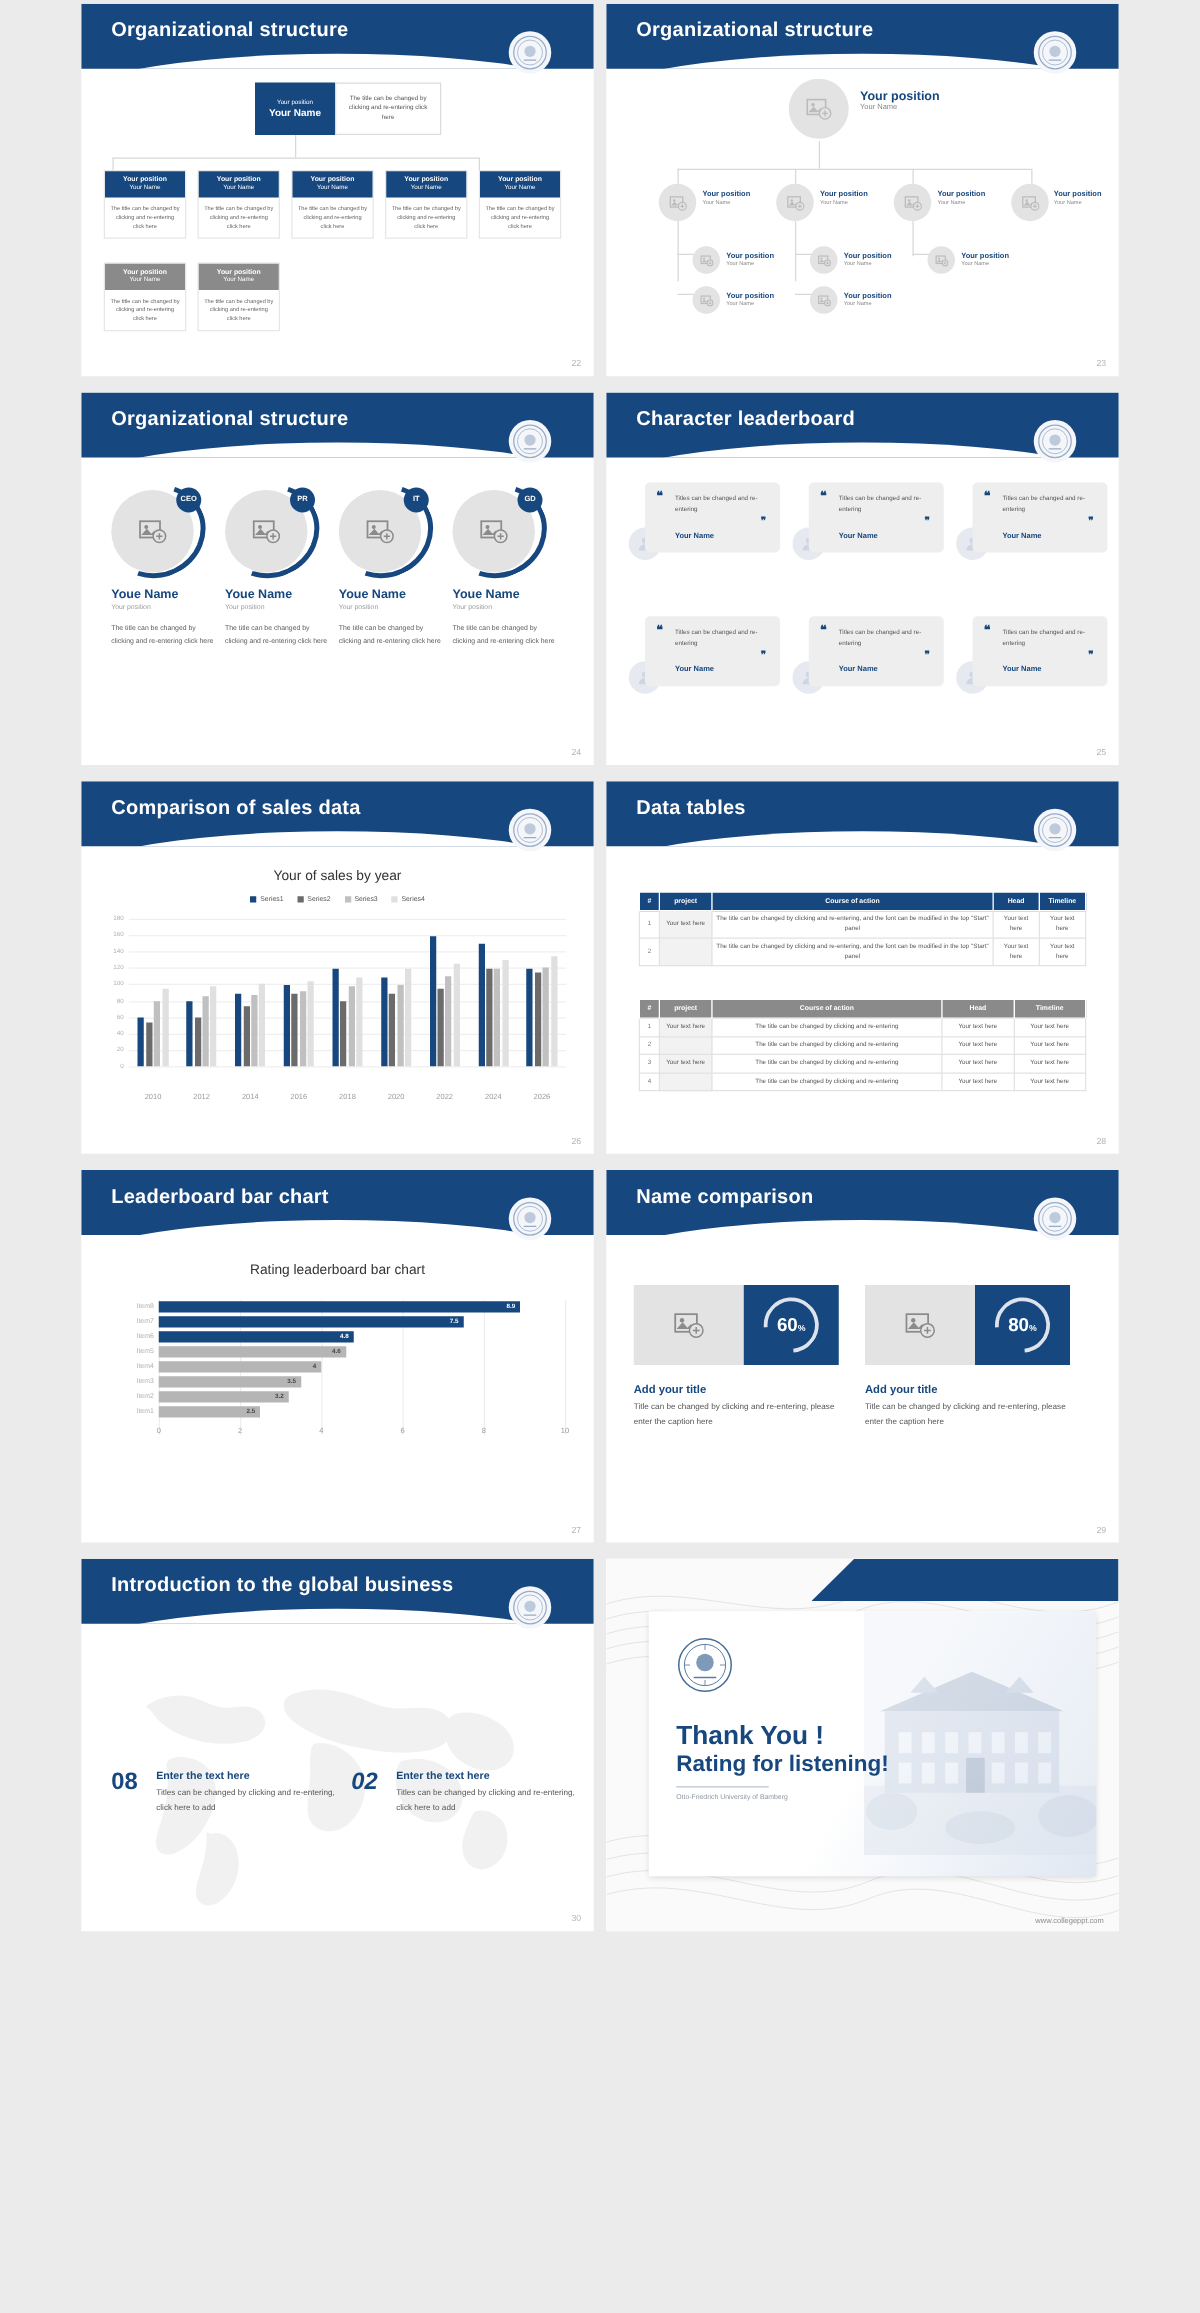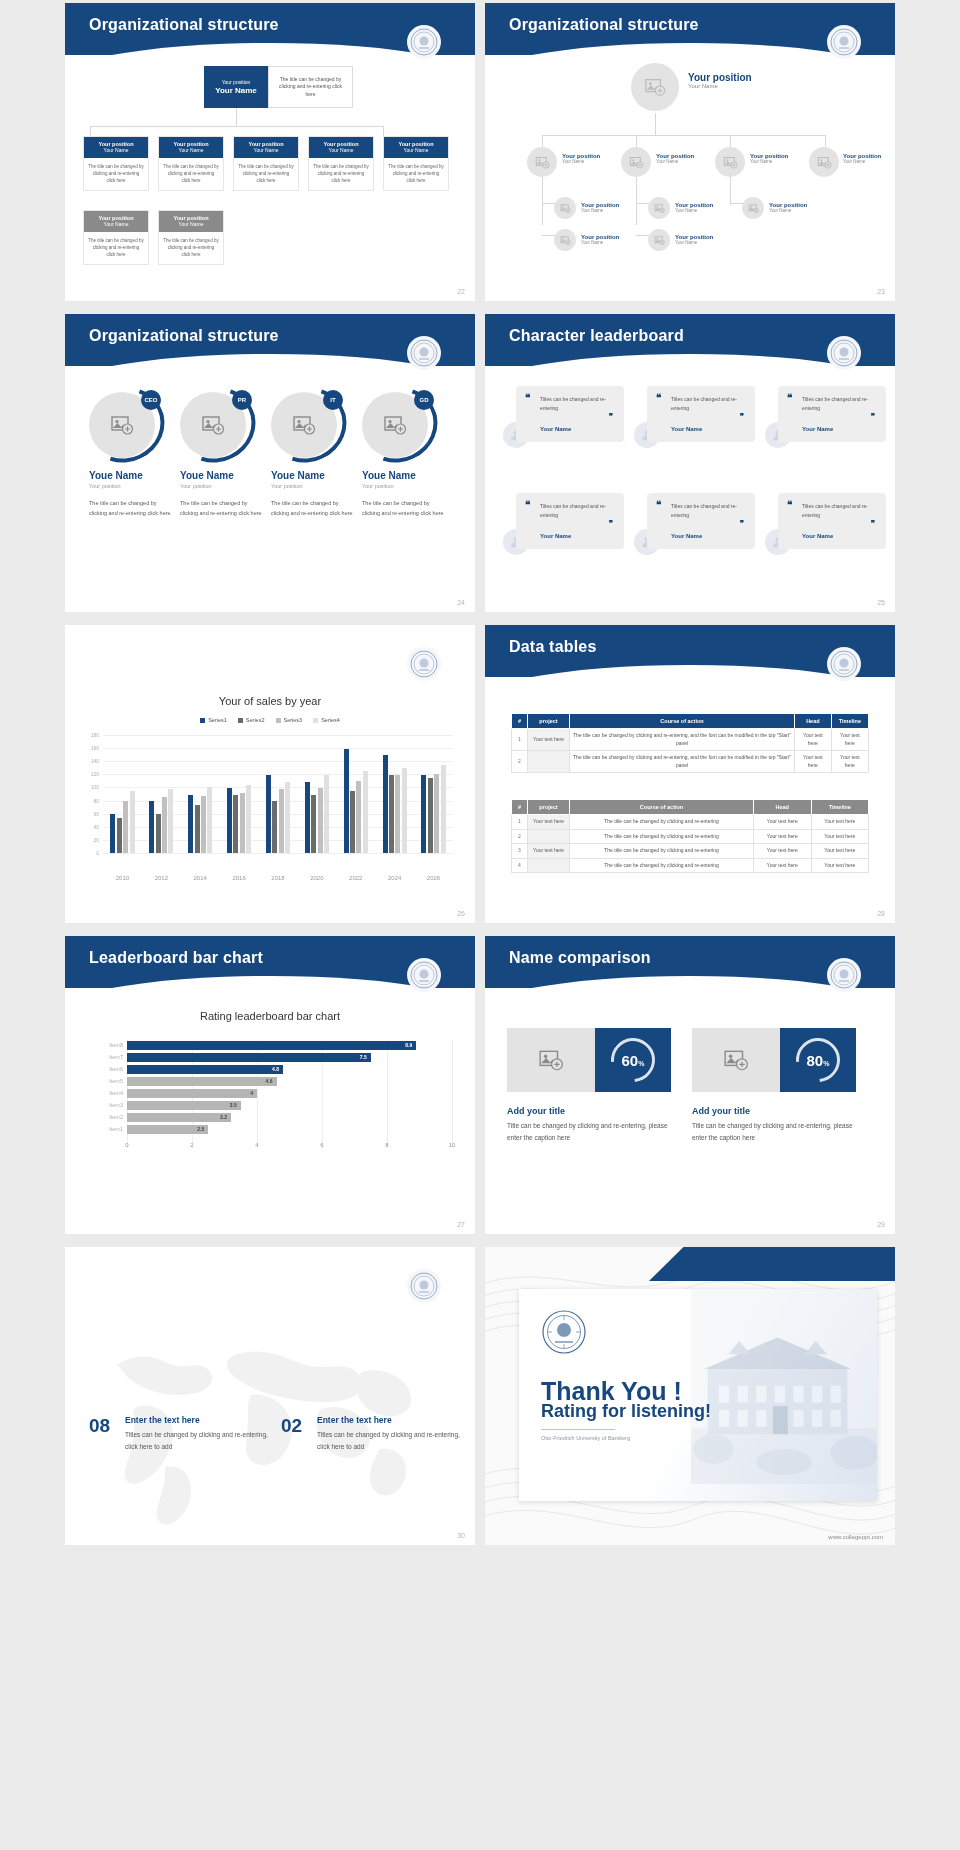--- a/index.html
+++ b/index.html
@@ -144,21 +144,21 @@
   .gtext { position:absolute; font-size:6.5px; color:#555; line-height:1.8; width:150px;}
 
   
   .ty-wrap { position:absolute; inset:0; background:#fafafa; overflow:hidden;}
   .ty-band { position:absolute; right:0; top:0; width:60%; height:34px; background:#16477e;
              clip-path: polygon(14% 0, 100% 0, 100% 100%, 0 100%); }
   .ty-card { position:absolute; left:34px; top:42px; right:18px; bottom:44px;
              background:linear-gradient(120deg,#ffffff 50%, #dfe7f2 100%); box-shadow:0 1px 5px rgba(0,0,0,.14);}
   .ty-seal { position:absolute; left:22px; top:20px; width:46px;height:46px;border-radius:50%;
              display:flex;align-items:center;justify-content:center;}
-  .ty-h1 { position:absolute; left:22px; top:88px; font-size:25px; font-weight:bold; color:#16477e;}
+  .ty-h1 { position:absolute; left:22px; top:88px; font-size:21px; font-weight:bold; color:#16477e;}
   .ty-h2 { position:absolute; left:22px; top:112px; font-size:18px; font-weight:bold; color:#16477e;}
   .ty-rule{ position:absolute; left:22px; top:140px; width:74px; height:1px; background:#b9c4d4;}
   .ty-sub { position:absolute; left:22px; top:146px; font-size:5.5px; color:#8d96a3;}
   .ty-bldg{ position:absolute; right:0; top:0; bottom:0; width:52%; opacity:.5;}
   .ty-url { position:absolute; right:12px; bottom:5px; font-size:6px; color:#8a8a8a;}
 </style>
 </head>
 <body>
 
 <div class="grid">
@@ -594,20 +594,24 @@
       <span class="qt">❝</span>
       <span class="qt2">❞</span>
       <div class="tx">Titles can be changed and re-entering</div>
       <div class="nn">Your Name</div>
     </div>
 
     <div class="pageno">25</div>
   </div>
 
   <div class="slide">
+    <div class="band">
+      <h1>Comparison of sales data</h1>
+      <div class="curve"></div>
+    </div>
     <div class="seal">
       <svg width="28" height="28" viewBox="0 0 28 28">
           <circle cx="14" cy="14" r="13" fill="none" stroke="#4a6fa0" stroke-width="1"></circle>
           <circle cx="14" cy="14" r="10" fill="none" stroke="#4a6fa0" stroke-width=".6"></circle>
           <circle cx="14" cy="13" r="4.5" fill="#4a6fa0" opacity=".6"></circle>
           <path d="M9 20 h10" stroke="#4a6fa0" stroke-width="1"></path>
         </svg>
     </div>
 
     <div class="ctitle" style="top:70px;">Your of sales by year</div>
@@ -900,20 +904,24 @@
         <div class="dc-num"><span>80</span><i>%</i></div>
       </div>
     </div>
     <div class="dc-t" style="left:207px;top:170px;">Add your title</div>
     <div class="dc-d" style="left:207px;top:184px;">Title can be changed by clicking and re-entering, please enter the caption here</div>
 
     <div class="pageno">29</div>
   </div>
 
   <div class="slide">
+    <div class="band">
+      <h1>Introduction to the global business</h1>
+      <div class="curve"></div>
+    </div>
     <div class="seal">
       <svg width="28" height="28" viewBox="0 0 28 28">
           <circle cx="14" cy="14" r="13" fill="none" stroke="#4a6fa0" stroke-width="1"></circle>
           <circle cx="14" cy="14" r="10" fill="none" stroke="#4a6fa0" stroke-width=".6"></circle>
           <circle cx="14" cy="13" r="4.5" fill="#4a6fa0" opacity=".6"></circle>
           <path d="M9 20 h10" stroke="#4a6fa0" stroke-width="1"></path>
         </svg>
     </div>
 
     <svg class="wmap" viewBox="0 0 410 246">
@@ -926,21 +934,21 @@
         <path d="M300 72c12-3 25 1 35 8 7 5 12 13 11 22-1 8-8 14-16 15-11 2-22-3-30-10-6-6-10-15-8-24 1-6 3-10 8-11z"></path>
         <path d="M316 150c8-2 16 2 21 8 4 6 5 14 3 21-2 8-8 15-16 17-7 2-14-2-17-8-4-8-2-18 2-26 2-5 4-11 7-12z"></path>
         <path d="M104 168c7-2 14 2 18 8 4 7 5 16 3 24-2 9-7 17-14 22-5 4-13 5-17 0-4-5-2-13 0-19 4-12 7-24 6-36 0 0 1 0 4 1z"></path>
       </g>
     </svg>
 
     <div class="num01" style="left:24px;top:168px;">08</div>
     <div class="gtitle" style="left:60px;top:168px;">Enter the text here</div>
     <div class="gtext" style="left:60px;top:182px;">Titles can be changed by clicking and re-entering, click here to add</div>
 
-    <div class="num01" style="left:216px;top:168px;">02</div>
+    <div class="num01" style="left:216px;top:168px;font-style:italic;">02</div>
     <div class="gtitle" style="left:252px;top:168px;">Enter the text here</div>
     <div class="gtext" style="left:252px;top:182px;">Titles can be changed by clicking and re-entering, click here to add</div>
 
     <div class="pageno">30</div>
   </div>
 
   <div class="slide">
     <div class="ty-wrap">
       <svg style="position:absolute;inset:0;" width="410" height="298" viewBox="0 0 410 298">
         <g fill="none" stroke="#e0e0e0" stroke-width=".7">

